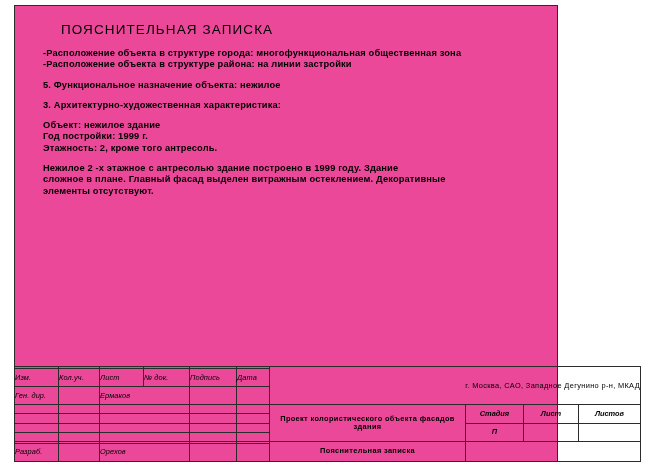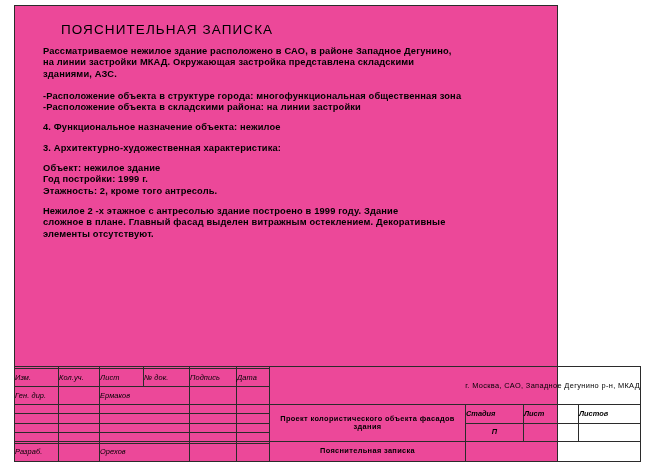--- a/index.html
+++ b/index.html
@@ -106,21 +106,21 @@
     padding: 1px 4px;
   }
   .note-cell {
     text-align: center;
     font-size: 8.1px;
     font-weight: bold;
     letter-spacing: 0.35px;
     padding: 1px 4px;
   }
   .stage-hdr {
-    text-align: left;
+    text-align: center;
     font-style: italic;
     font-weight: bold;
     font-size: 8.6px;
   }
   .stage-val {
     text-align: center;
     font-style: italic;
     font-weight: bold;
     font-size: 9.4px;
   }
@@ -128,35 +128,30 @@
 </style>
 </head>
 <body>
 
 <div id="sheet">
 
   <div id="content">
 
     <div class="doc-title">ПОЯСНИТЕЛЬНАЯ ЗАПИСКА</div>
 
-    <div class="para">
-      <span class="ln">Рассматриваемое нежилое здание расположено в САО, в районе Западное Дегунино,</span>
-      <span class="ln">на линии застройки МКАД. Окружающая застройка представлена складскими</span>
-      <span class="ln">зданиями, АЗС.</span>
-    </div>
 
     <div class="gap-s"></div>
 
     <div class="para">
       <span class="ln">-Расположение объекта в структуре города:  многофункциональная общественная зона</span>
-      <span class="ln">-Расположение объекта в складскими района: на линии застройки</span>
-    </div>
-
-    <div class="para">
-      <span class="ln">4. Функциональное назначение объекта: нежилое</span>
+      <span class="ln">-Расположение объекта в структуре района: на линии застройки</span>
+    </div>
+
+    <div class="para">
+      <span class="ln">5. Функциональное назначение объекта: нежилое</span>
     </div>
 
     <div class="para">
       <span class="ln">3. Архитектурно-художественная характеристика:</span>
     </div>
 
     <div class="para">
       <span class="ln">Объект: нежилое здание</span>
       <span class="ln">Год постройки: 1999 г.</span>
       <span class="ln">Этажность: 2, кроме того антресоль.</span>

